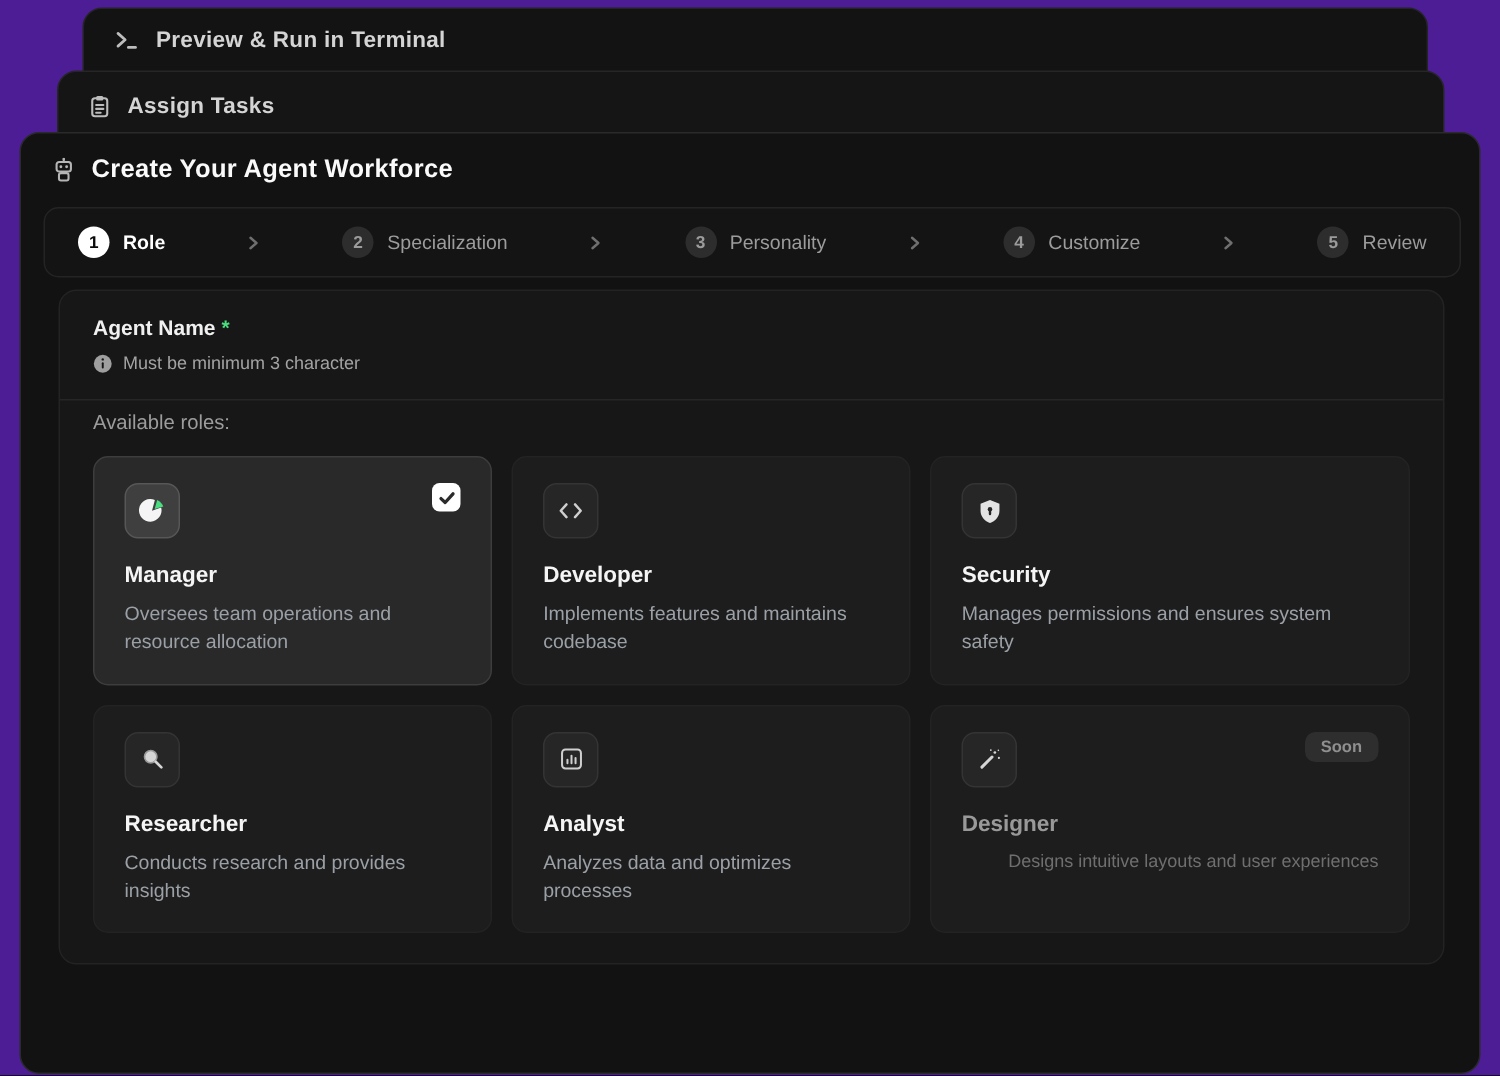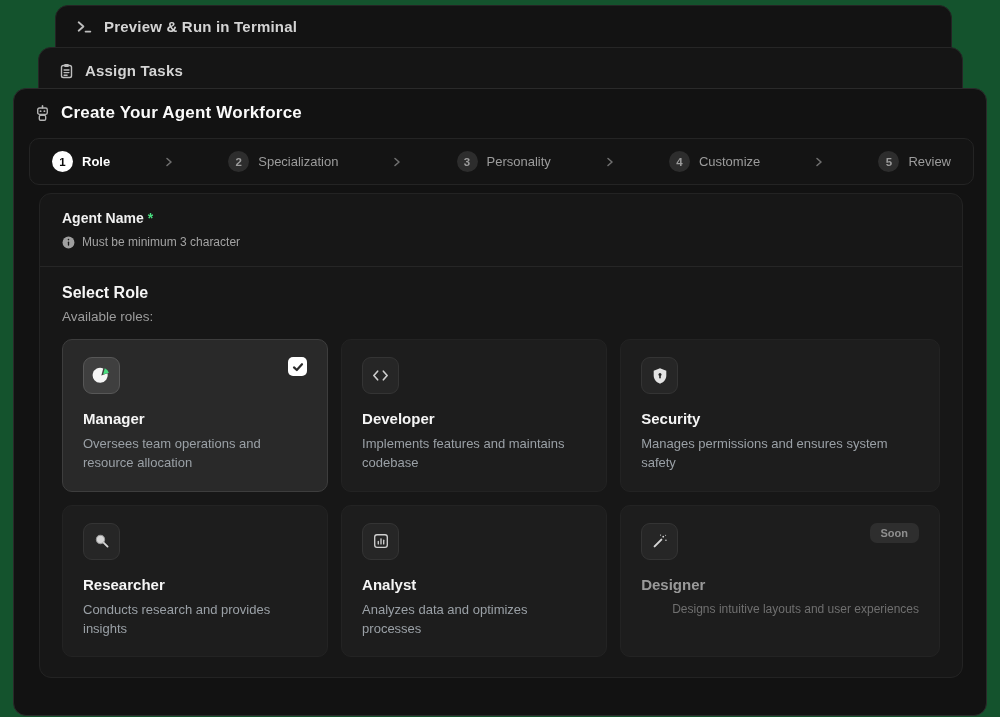--- a/index.html
+++ b/index.html
@@ -1,18 +1,18 @@
 <!DOCTYPE html>
 <html><head>
 <meta charset="utf-8">
 <style>
   * { margin:0; padding:0; box-sizing:border-box; }
   html,body { background:#000; }
   body { font-family:"Liberation Sans","DejaVu Sans",sans-serif; }
-  .stage { position:relative; width:1000px; height:717px; background:#14532d; overflow:hidden; }
+  .stage { position:relative; width:1000px; height:717px; background:#4c1d95; overflow:hidden; }
 
   
   .panel { position:absolute; border-radius:13px; }
   .p1 { left:55px; top:5px; width:897px; height:86px; background:#131313; border:1px solid #242424; z-index:1; }
   .p2 { left:38px; top:47px; width:925px; height:90px; background:#151515; border:1px solid #262626; z-index:2; }
   .p3 { left:13px; top:88px; width:974px; height:628px; background:#121212; border:1px solid #2a2a2a; z-index:3; }
 
   .panel-header { display:flex; align-items:center; gap:11px; padding:12px 20px; color:#d4d4d4;
                   font-size:15px; font-weight:700; letter-spacing:.2px; }
   .p2 .panel-header { padding:14px 20px; }
@@ -170,21 +170,20 @@
               <circle cx="7" cy="7" r="6.4" fill="#9f9f9f"></circle>
               <rect x="6.3" y="6" width="1.4" height="4.4" rx="0.7" fill="#161616"></rect>
               <circle cx="7" cy="3.9" r="0.85" fill="#161616"></circle>
             </svg>
         </span>
         <span>Must be minimum 3 character</span>
       </div>
 
       <div class="divider"></div>
 
-      <div class="section-title">Select Role</div>
       <div class="section-sub">Available roles:</div>
 
       <div class="roles-grid">
 
         <div class="role-card selected">
           <div class="card-top">
             <span class="tile">
               <svg width="19" height="19" viewBox="0 0 24 24">
                 <path d="M19.5 9.2 A9.5 9.5 0 1 1 14.2 3 L11.8 12 Z" fill="#f5f5f5"></path>
                 <path d="M16.2 2.9 A9.8 9.8 0 0 1 21.3 8.4 L14 10.6 Z" fill="#4ade80"></path>

